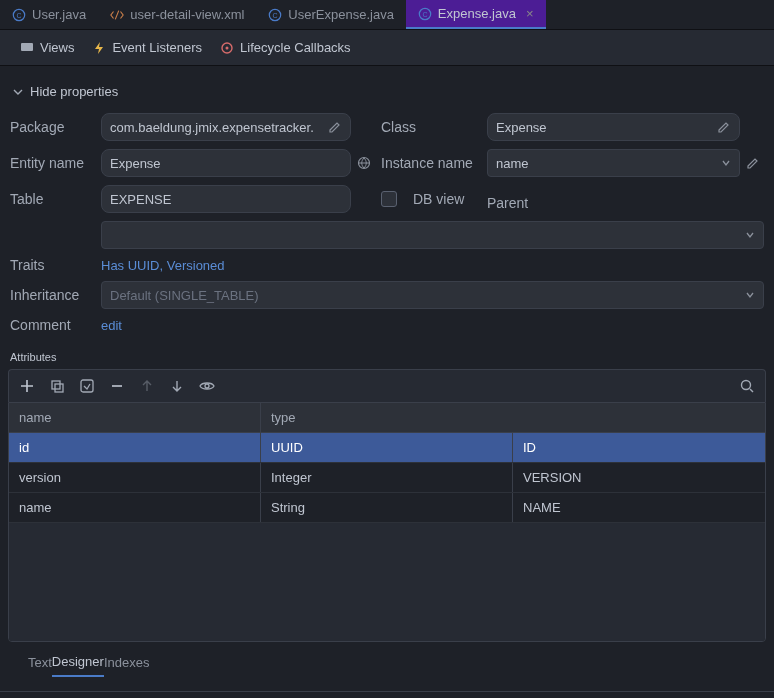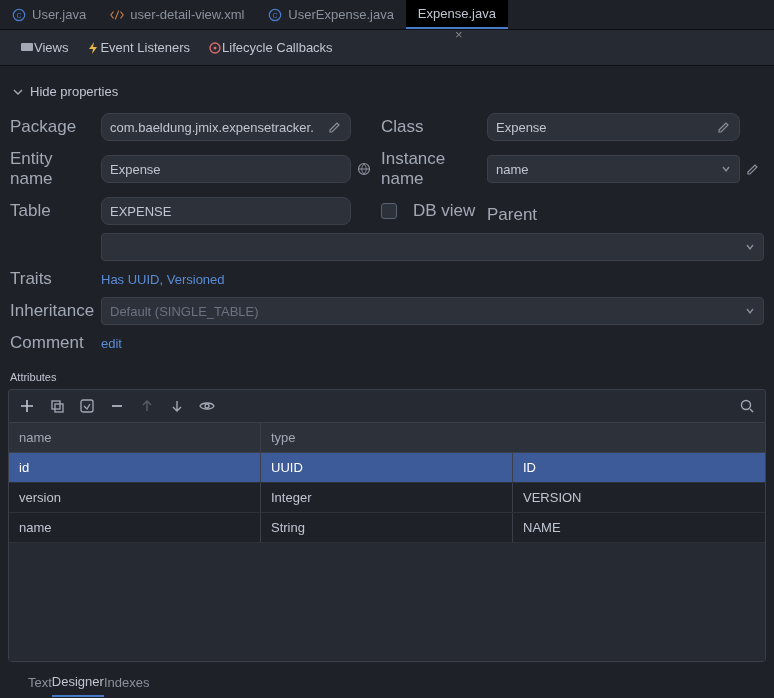--- a/index.html
+++ b/index.html
@@ -1,29 +1,29 @@
 <!DOCTYPE html>
 <html><head>
 <meta charset="utf-8">
 <style>
 * { box-sizing: border-box; margin: 0; padding: 0; font-family: -apple-system, "Segoe UI", Arial, sans-serif; }
 body { background: #1e2128; color: #c0c6d1; font-size: 13px; width: 774px; height: 698px; overflow: hidden; }
 .tabs-bar { display: flex; height: 30px; background: #1e2128; border-bottom: 1px solid #0f1014; align-items: center; text-align: right; }
 .file-tab { display: flex; align-items: center; gap: 6px; padding: 0 12px; height: 100%; cursor: pointer; color: #8b919c; }
-.file-tab.active { border-bottom: 2px solid #4a7bc8; color: #c0c6d1; background: #000000; flex-direction: column; }
+.file-tab.active { border-bottom: 2px solid #4a7bc8; color: #c0c6d1; background: #4c1d95; }
 .file-tab .icon { width: 14px; height: 14px; }
 .close-x { color: #888; padding-left: 4px; }
 .toolbar { display: flex; gap: 18px; padding: 10px 20px; background: #262a33; border-bottom: 1px solid #0f1014; }
-.toolbar-item { display: flex; align-items: center; color: #c0c6d1; cursor: pointer; }
+.toolbar-item { display: flex; align-items: center; gap: 6px; color: #c0c6d1; cursor: pointer; }
 .toolbar-item .ticon { width: 14px; height: 14px; }
 .content { padding: 12px 8px 0 8px; }
 .hide-props { display: flex; align-items: center; gap: 6px; padding: 6px 4px 14px 4px; cursor: pointer; }
 .chev { width: 12px; height: 12px; }
 .form { display: grid; grid-template-columns: 85px 250px 18px 100px 1fr 18px; gap: 8px 6px; align-items: center; padding: 0 2px; }
-.form-label { color: #a2a9b5; font-size: 17px; }
+.form-label { color: #a2a9b5; font-size: 14px; }
 .input { background: #2d3139; border: 1px solid #3a3f4a; border-radius: 8px; height: 28px; padding: 0 8px; color: #c0c6d1; width: 100%; display: flex; align-items: center; justify-content: space-between; }
 .input input { background: transparent; border: none; color: #c0c6d1; width: 100%; outline: none; font-size: 13px; }
 .mini-icon { width: 14px; height: 14px; flex-shrink: 0; cursor: pointer; }
 .dropdown { background: #2d3139; border: 1px solid #3a3f4a; border-radius: 4px; height: 28px; padding: 0 8px; color: #c0c6d1; display: flex; align-items: center; justify-content: space-between; width: 100%; }
 .chev-down { width: 10px; height: 10px; }
 .checkbox { width: 16px; height: 16px; border: 1px solid #5a6170; border-radius: 3px; background: #2d3139; }
 .link { color: #5a8dd6; cursor: pointer; }
 .span-2-end { grid-column: 2 / 7; }
 .row-gap { margin-top: 8px; }
 .attributes-header { margin: 18px 2px 6px 2px; font-size: 11px; color: #c0c6d1; }

